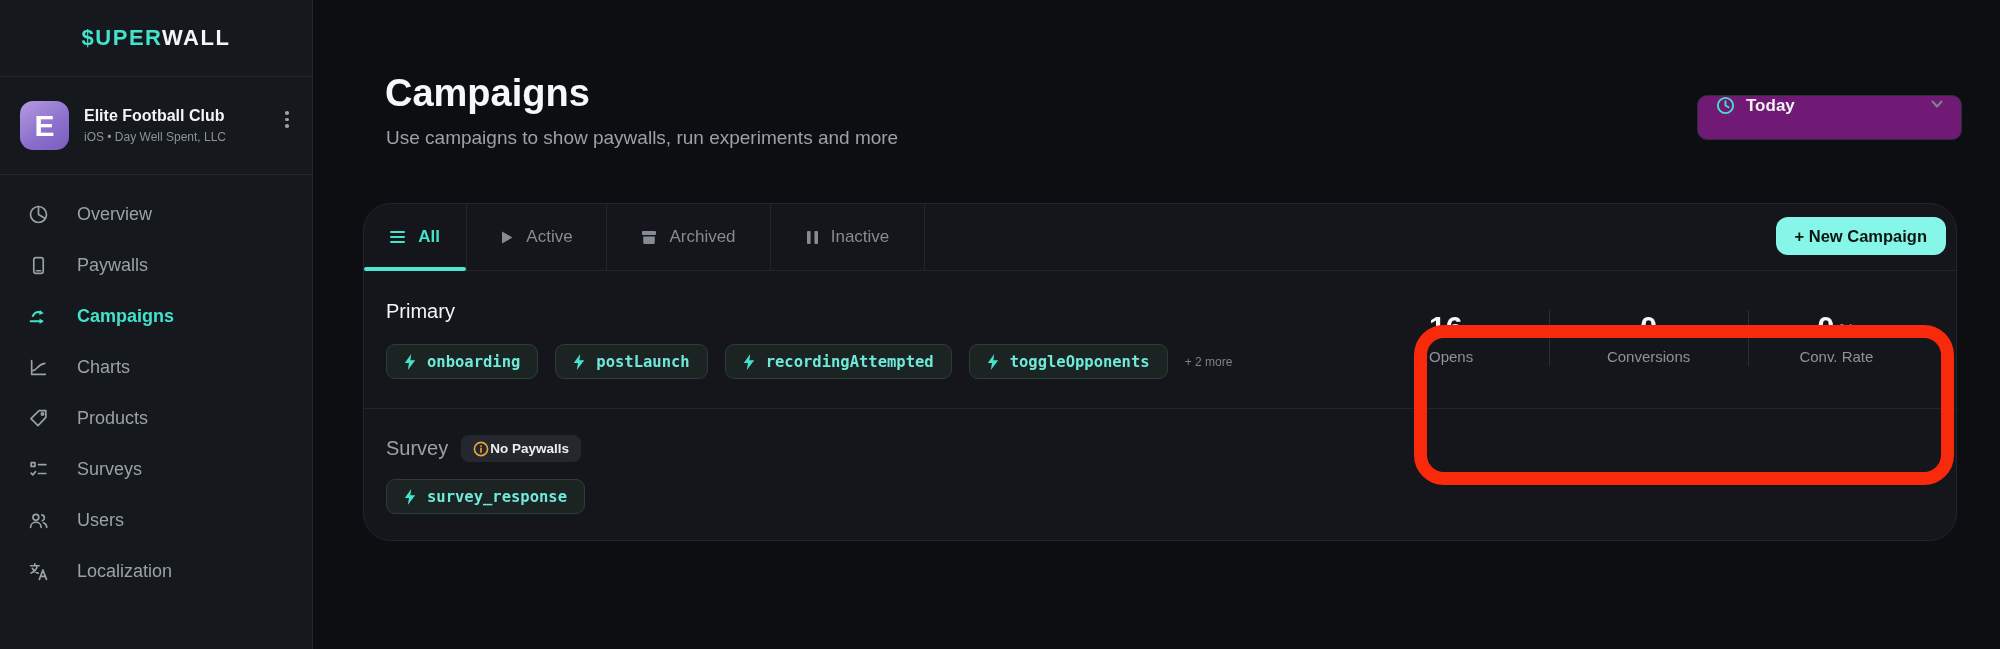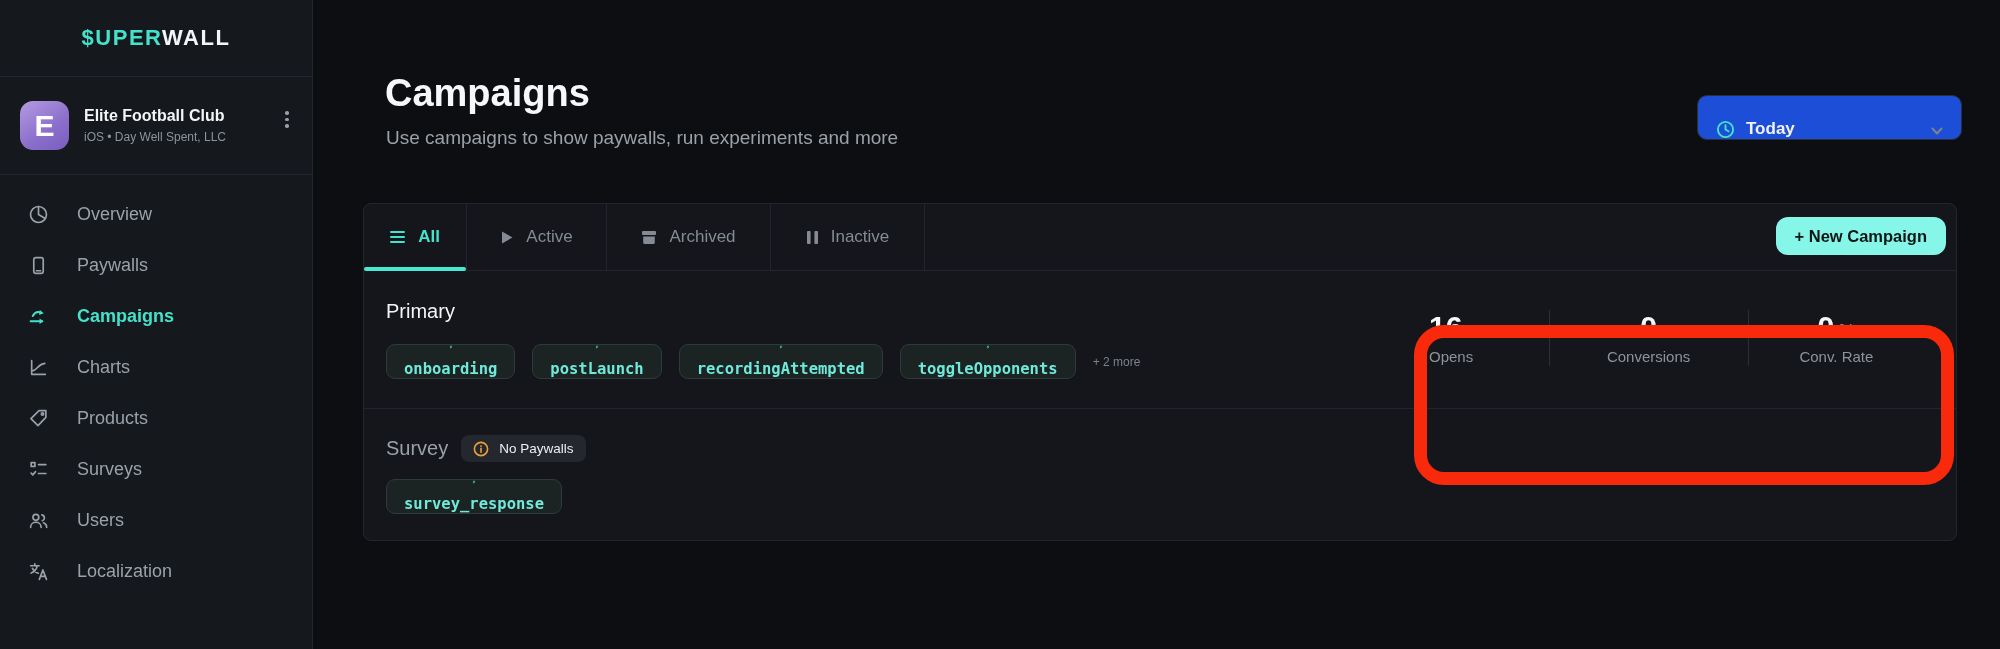--- a/index.html
+++ b/index.html
@@ -36,28 +36,28 @@
   .nav-item svg { stroke:currentColor; fill:none; stroke-width:1.6;
                   stroke-linecap:round; stroke-linejoin:round; }
   .nav-item.active { color:#43e2cb; font-weight:bold; }
 
   
   .main { position:absolute; left:313px; top:0; width:1687px; height:649px; }
   .page-title { position:absolute; left:72px; top:72px; font-size:38px; font-weight:600; color:#f5f7f8; }
   .page-sub { position:absolute; left:73px; top:127px; font-size:19px; color:#9aa1a8; }
 
   .date-btn { position:absolute; right:38px; top:95px; width:265px; height:45px;
-              background:#1d4ed8; border:1px solid #2b2f36; border-radius:10px;
-              display:flex; align-items:flex-end; padding:0 16px 0 18px; cursor:pointer; }
+              background:#701a75; border:1px solid #2b2f36; border-radius:10px;
+              display:flex; align-items:flex-start; padding:0 16px 0 18px; cursor:pointer; }
   .date-btn .dlabel { font-size:17px; font-weight:bold; color:#f0f2f4; margin-left:11px; }
   .date-btn .spacer { flex:1; }
 
   
   .panel { position:absolute; left:50px; top:203px; width:1594px; height:338px;
-           background:#14161b; border:1px solid #22252b; border-radius:8px; }
+           background:#14161b; border:1px solid #22252b; border-radius:28px; }
 
   .tabbar { position:relative; height:67px; border-bottom:1px solid #22252b;
             display:flex; align-items:stretch; }
   .tab { display:flex; align-items:center; justify-content:center; gap:12px;
          border-right:1px solid #22252b; font-size:17px; color:#848b93; cursor:pointer;
          position:relative; }
   .tab-all { width:103px; } .tab-active { width:140px; }
   .tab-inactive { width:154px; } .tab-archived { width:164px; }
   .tab.selected { color:#43e2cb; font-weight:bold; }
   .tab.selected::after { content:""; position:absolute; left:0; right:0; bottom:-1px;
@@ -70,30 +70,30 @@
 
   .row { position:relative; padding-left:22px; }
   .row-primary { height:137px; }
   .row-survey { height:133px; border-top:1px solid #22252b; }
   .row-head { display:flex; align-items:center; gap:13px; }
   .camp-name { font-size:20px; color:#f2f4f6; }
   .camp-name.dim { color:#9aa1a9; }
   .row-primary .row-head { padding-top:29px; }
   .row-survey .row-head { padding-top:26px; }
 
-  .badge { height:27px; display:inline-flex; align-items:center; gap:10px; padding:0 12px;
-           background:#24272d; border-radius:8px; font-size:13.5px; font-weight:normal; color:#eceef0; }
+  .badge { height:27px; display:inline-flex; align-items:center; gap:1px; padding:0 12px;
+           background:#24272d; border-radius:8px; font-size:13.5px; font-weight:bold; color:#eceef0; }
 
   .tags { position:absolute; left:22px; display:flex; align-items:center; gap:17px; }
   .row-primary .tags { top:73px; }
   .row-survey .tags { top:70px; }
   .tag { height:35px; display:inline-flex; align-items:center; gap:11px; padding:0 17px;
          background:#1b2423; border:1px solid #2d3b39; border-radius:9px;
          font-family:"DejaVu Sans Mono", monospace; font-size:15.5px; font-weight:bold;
-         color:#6fe9da; cursor:pointer;flex-direction:column; }
+         color:#6fe9da; cursor:pointer; }
   .more { font-size:12px; color:#7c8289; }
 
   
   .stats { position:absolute; right:32px; top:0; width:513px; height:134px; display:flex; }
   .stat { display:flex; flex-direction:column; justify-content:center; gap:6px; }
   .stat-opens { width:138px; align-items:flex-start; padding-left:18px; }
   .stat-conv { width:199px; align-items:center; }
   .stat-rate { width:176px; align-items:center; }
   .stat .num { font-size:30px; font-weight:600; color:#f5f7f8; line-height:1; }
   .stat .num .unit { font-size:19px; font-weight:400; color:#8d939b; margin-left:4px; }

